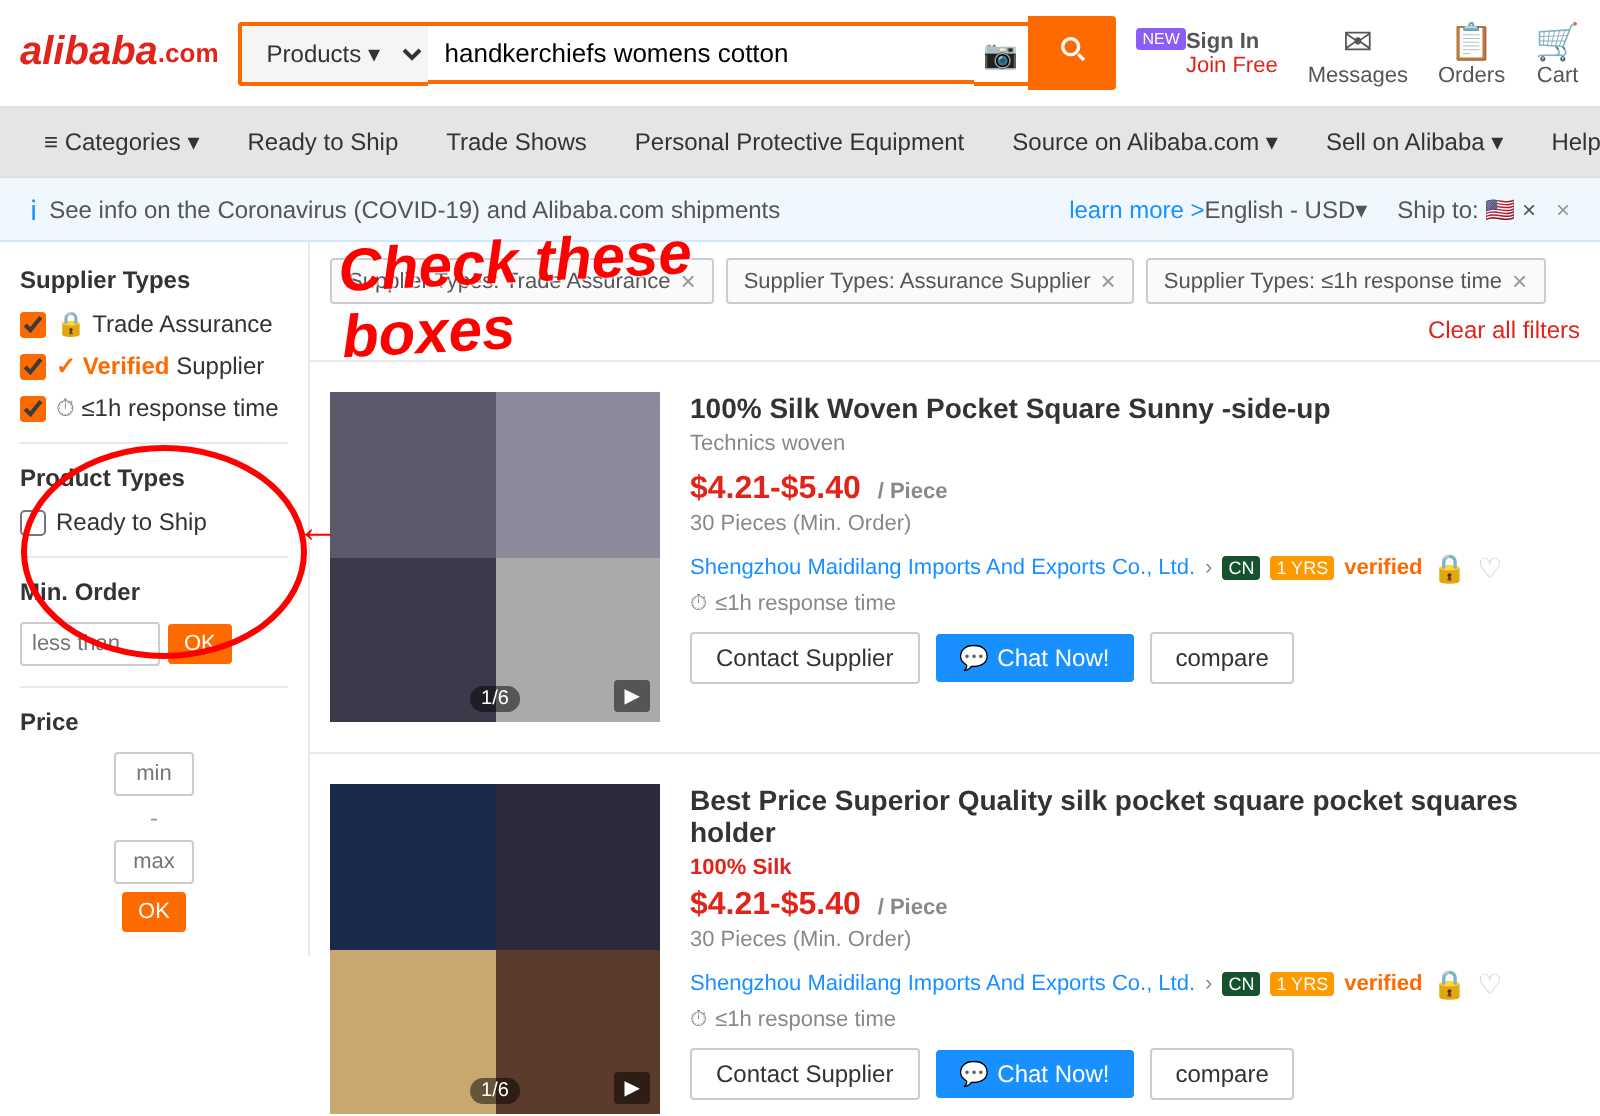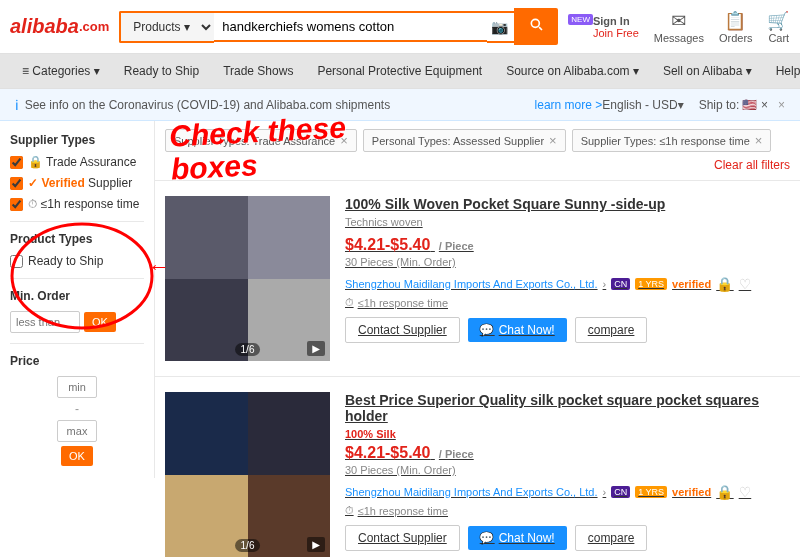--- a/index.html
+++ b/index.html
@@ -57,29 +57,29 @@
     .filter-bar { display: flex; align-items: center; padding: 8px 10px; gap: 6px; flex-wrap: wrap; border-bottom: 1px solid #e8e8e8; }
     .filter-tag { display: flex; align-items: center; border: 1px solid #ccc; padding: 3px 8px; border-radius: 2px; font-size: 11px; color: #555; gap: 5px; background: #fafafa; }
     .filter-tag .close { cursor: pointer; color: #999; font-size: 13px; }
     .clear-all { margin-left: auto; color: #e2231a; cursor: pointer; font-size: 12px; white-space: nowrap; }
 
     
     .product-list { padding: 0; }
     .product-card { display: flex; padding: 15px 10px; border-bottom: 1px solid #e8e8e8; gap: 15px; }
     .product-img-wrap { width: 165px; min-width: 165px; height: 165px; background: #be185d; position: relative; overflow: hidden; display: flex; align-items: center; justify-content: center; }
     .img-indicator { position: absolute; bottom: 5px; left: 50%; transform: translateX(-50%); background: rgba(0,0,0,0.5); color: #fff; font-size: 10px; padding: 1px 6px; border-radius: 8px; }
-    .product-info { flex: 1; text-decoration: underline; }
+    .product-info { flex: 1; }
     .product-title { font-size: 14px; color: #333; font-weight: bold; margin-bottom: 4px; cursor: pointer; }
     .product-subtitle { color: #888; font-size: 11px; margin-bottom: 8px; }
     .product-price { color: #e2231a; font-size: 16px; font-weight: bold; }
     .product-price-unit { font-size: 11px; color: #888; margin-left: 4px; }
     .product-moq { color: #888; font-size: 11px; margin-top: 2px; margin-bottom: 8px; }
     .product-supplier { display: flex; align-items: center; gap: 5px; font-size: 11px; color: #555; margin-bottom: 4px; }
     .supplier-name { color: #1890ff; cursor: pointer; }
-    .badge-cn { background: #4c1d95; color: #fff; font-size: 9px; padding: 1px 3px; border-radius: 2px; }
+    .badge-cn { background: #14532d; color: #fff; font-size: 9px; padding: 1px 3px; border-radius: 2px; }
     .badge-yrs { background: #ff9900; color: #fff; font-size: 9px; padding: 1px 3px; border-radius: 2px; }
     .badge-verified { color: #ff6a00; font-size: 11px; font-weight: bold; }
     .response-time { color: #888; font-size: 11px; margin-bottom: 8px; display: flex; align-items: center; gap: 4px; }
     .response-icon { color: #888; font-size: 11px; }
     .product-actions { display: flex; align-items: center; gap: 8px; margin-top: 8px; }
     .btn-contact { border: 1px solid #ccc; background: #fff; padding: 5px 12px; font-size: 12px; cursor: pointer; border-radius: 2px; color: #333; }
     .btn-chat { background: #1890ff; color: #fff; border: none; padding: 5px 12px; font-size: 12px; cursor: pointer; border-radius: 2px; display: flex; align-items: center; gap: 4px; }
     .btn-compare { border: 1px solid #ccc; background: #fff; padding: 5px 12px; font-size: 12px; cursor: pointer; border-radius: 2px; color: #333; }
     .silk-badge { color: #e2231a; font-size: 11px; font-weight: bold; margin-bottom: 4px; }
 
@@ -221,21 +221,21 @@
     </div>
 
     <div class="content">
 
       <div class="filter-bar">
         <div class="filter-tag">
           <span>Supplier Types: Trade Assurance</span>
           <span class="close">×</span>
         </div>
         <div class="filter-tag">
-          <span>Personal Types: Assessed Supplier</span>
+          <span>Supplier Types: Assurance Supplier</span>
           <span class="close">×</span>
         </div>
         <div class="filter-tag">
           <span>Supplier Types: ≤1h response time</span>
           <span class="close">×</span>
         </div>
         <span class="clear-all">Clear all filters</span>
       </div>
 
       <div class="product-list">

